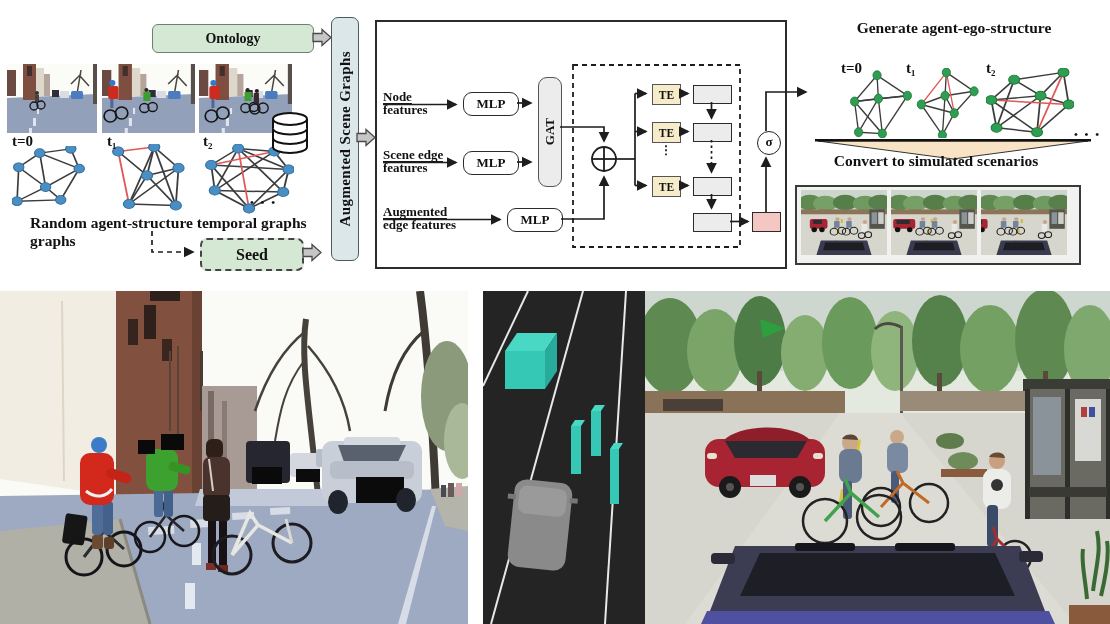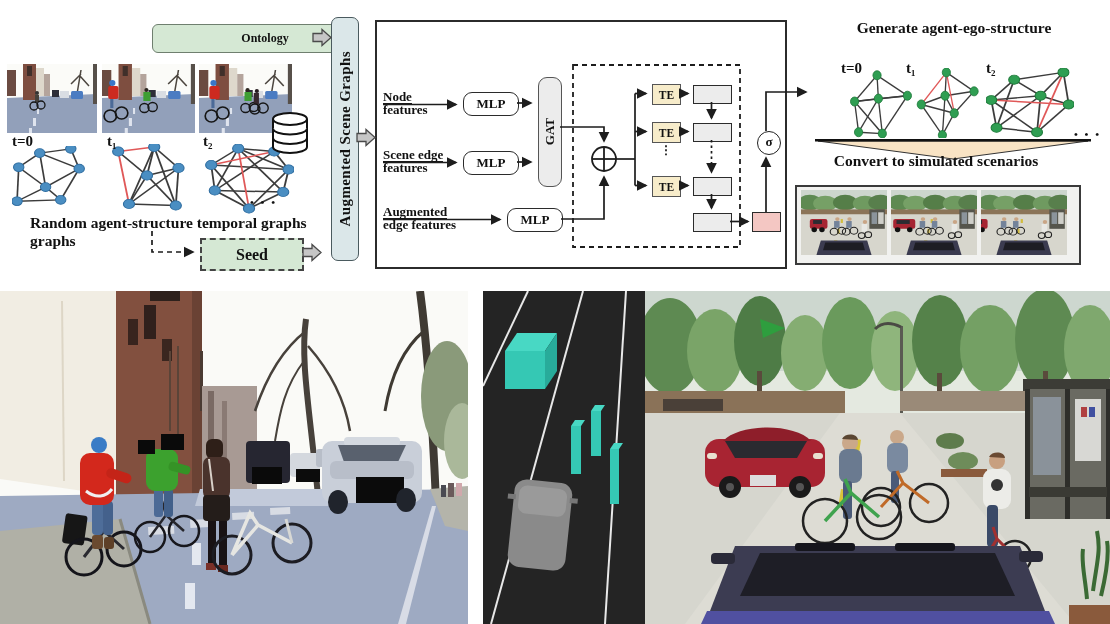--- a/index.html
+++ b/index.html
@@ -2,21 +2,21 @@
 <html style="--ontology-fill: #d5e8d4; --seed-fill: #d5e8d4; --asg-fill: #dbe7e9; --generator-header-fill: #c5d3ee; --te-fill: #f7ecca; --block-fill: #ececec; --output-fill: #f4c7c3; --funnel-fill: #f8e3c4; --node-blue: #4a8ec2; --node-blue-edge: #2f6da0; --node-green: #2f9e52; --node-green-edge: #1e7a3a; --edge-dark: #3c3c3c; --edge-red: #e05858;"><head>
 <meta charset="utf-8">
 <style>
   html,body{margin:0;padding:0;background:#fff;}
   .canvas{position:relative;width:1110px;height:624px;background:#fff;overflow:hidden;
           font-family:"Liberation Serif","DejaVu Serif",serif;color:#111;}
   .abs{position:absolute;}
   
   .pillbox{border:1.6px solid #6f7f6f;border-radius:6px;background:var(--ontology-fill);
            display:flex;align-items:center;justify-content:center;font-weight:bold;z-index:4;}
-  .seedbox{border:2px dashed #444;border-radius:0;background:var(--seed-fill);
+  .seedbox{border:2px dashed #444;border-radius:7px;background:var(--seed-fill);
            display:flex;align-items:center;justify-content:center;font-weight:bold;z-index:4;}
   .asgbox{border:1.6px solid #4a5a5e;border-radius:7px;background:var(--asg-fill);z-index:4;
           display:flex;align-items:center;justify-content:center;}
   .asgbox span{writing-mode:vertical-rl;transform:rotate(180deg);font-weight:bold;font-size:15px;letter-spacing:.4px;white-space:nowrap;}
   .genbox{border:2.2px solid #2b2b2b;background:#fff;z-index:1;}
   .genheader{border-bottom:2.2px solid #2b2b2b;background:var(--generator-header-fill);
              display:flex;align-items:center;justify-content:center;font-weight:bold;font-size:16px;z-index:2;}
   .iolabel{font-weight:bold;font-size:13px;line-height:11px;z-index:6;margin-top:8px;}
   .iolabel .l1{display:inline-block;border-bottom:1.6px solid #1a1a1a;padding-bottom:1px;}
   .mlp{border:1.7px solid #2b2b2b;border-radius:9px;background:#fff;display:flex;align-items:center;
@@ -35,21 +35,21 @@
   .ellipsis{font-weight:bold;font-size:11px;letter-spacing:2px;z-index:6;}
   svg.scene{position:absolute;z-index:3;}
   #overlay{position:absolute;left:0;top:0;z-index:5;pointer-events:none;}
   .simstrip{border:2.4px solid #3a3a3a;background:#f1f1ef;z-index:2;}
 </style>
 </head>
 <body>
 
 <div class="canvas">
 
-  <div class="abs pillbox" style="left:152px;top:24px;width:160px;height:27px;font-size:12px;padding-left:32px;">
+  <div class="abs pillbox" style="left:152px;top:24px;width:160px;height:27px;font-size:14px;">
     <span>Ontology</span>
   </div>
 
   <svg class="scene" style="left:7px;top:64px;width:90px;height:69px;" viewBox="0 0 90 69">
       <rect width="90" height="69" fill="#fbfbf8"></rect>
       <polygon points="0,34 90,30 90,69 0,69" fill="#92a0ba"></polygon>
       <rect x="16" width="13" height="36" fill="#7e4e40"></rect>
       <rect x="0" y="6" width="9" height="26" fill="#6b4b41"></rect>
       <rect x="29" y="4" width="8" height="28" fill="#ded8cc"></rect>
       <rect x="37" y="10" width="6" height="22" fill="#b4a49c"></rect>

